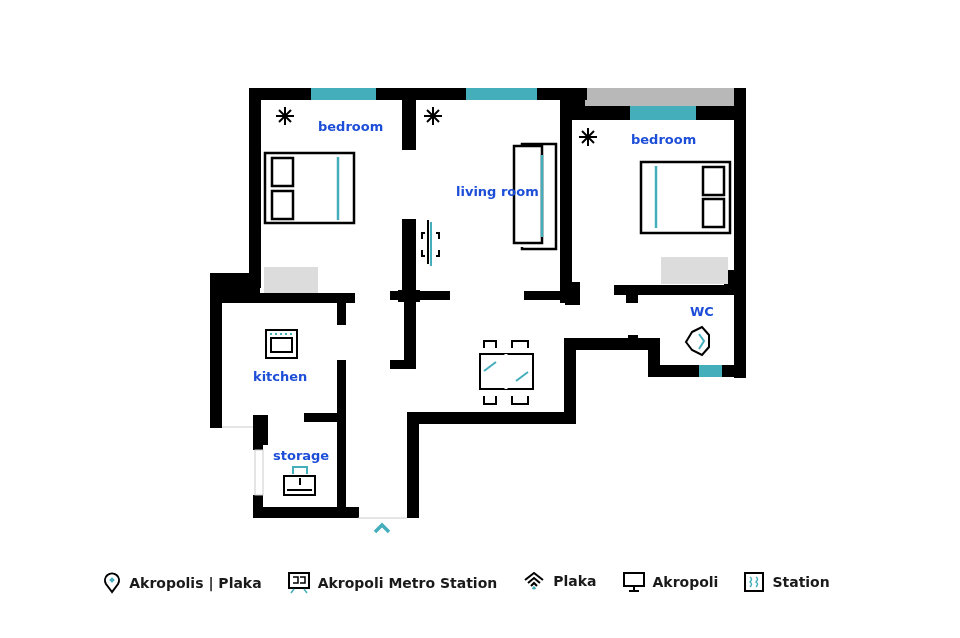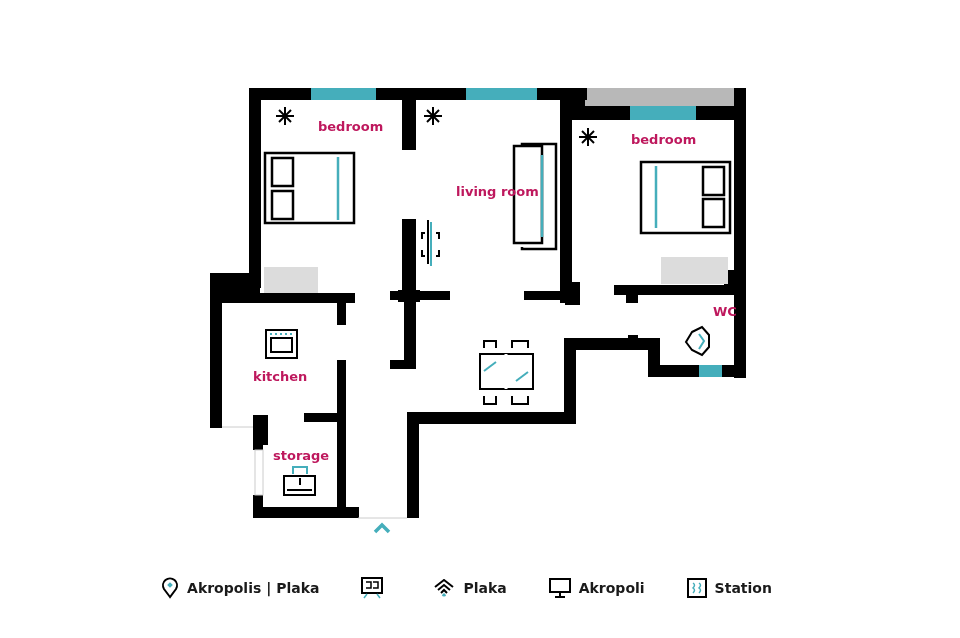--- a/index.html
+++ b/index.html
@@ -1,19 +1,19 @@
 <!DOCTYPE html>
 <html><head>
 <meta charset="utf-8">
 <style>
   html, body { margin:0; padding:0; background:#ffffff; }
   body { width:960px; height:638px; position:relative; overflow:hidden; font-family:"Liberation Sans", sans-serif; }
   #plan { position:absolute; left:0; top:0; }
-  .room-label { position:absolute; font-family:"DejaVu Sans", sans-serif; font-weight:bold; font-size:13px; color:#be185d; white-space:nowrap; }
-  .legend { position:absolute; left:0; top:572px; width:933px; height:32px; display:flex; align-items:center; justify-content:center; gap:16px; }
+  .room-label { position:absolute; font-family:"DejaVu Sans", sans-serif; font-weight:bold; font-size:13px; color:#1d4ed8; white-space:nowrap; }
+  .legend { position:absolute; left:0; top:572px; width:933px; height:32px; display:flex; align-items:flex-start; justify-content:center; gap:0; }
   .legend-item { display:flex; align-items:center; margin:0 13px; }
   .legend-item svg { margin-right:8px; }
   .legend-label { font-family:"DejaVu Sans", sans-serif; font-weight:bold; font-size:14px; color:#1a1a1a; white-space:nowrap; }
 </style>
 </head>
 <body>
 
 <svg id="plan" width="960" height="560" viewBox="0 0 960 560" xmlns="http://www.w3.org/2000/svg">
 
   <rect x="585" y="88" width="151" height="18" fill="#b8b8b8"></rect>
@@ -155,38 +155,39 @@
         <line x1="-6" y1="6" x2="6" y2="-6"></line>
     </g>
   </g>
 
   <polyline points="375,532 382,525 389,532" fill="none" stroke="#45aebb" stroke-width="3.5"></polyline>
 </svg>
 
 <div class="room-label" style="left:318px;top:119px;">bedroom</div>
 <div class="room-label" style="left:420px;top:184px;margin-left:36px;">living room</div>
 <div class="room-label" style="left:631px;top:132px;">bedroom</div>
-<div class="room-label" style="left:713px;top:304px;">WC</div>
+<div class="room-label" style="left:690px;top:304px;">WC</div>
 <div class="room-label" style="left:253px;top:369px;">kitchen</div>
 <div class="room-label" style="left:273px;top:448px;">storage</div>
 
 <div class="legend">
   <div class="legend-item">
     <svg width="18" height="22" viewBox="0 0 18 22">
         <path d="M9,20 L3,12 A7,7 0 1 1 15,12 Z" fill="none" stroke="#000" stroke-width="2"></path>
         <rect x="7" y="6" width="4" height="4" transform="rotate(45 9 8)" fill="#45aebb"></rect>
       </svg>
     <span class="legend-label">Akropolis | Plaka</span>
   </div>
   <div class="legend-item">
     <svg width="22" height="22" viewBox="0 0 22 22">
         <rect x="1" y="1" width="20" height="15" fill="none" stroke="#000" stroke-width="2"></rect>
         <path d="M5,5 L10,5 L10,11 L5,11 M12,5 L17,5 L17,11 L12,11" fill="none" stroke="#000" stroke-width="1.5"></path>
         <path d="M3,21 L6,17 M19,21 L16,17" stroke="#45aebb" stroke-width="1.5"></path>
       </svg>
+    <span class="legend-label">Akropoli Metro Station</span>
   </div>
   <div class="legend-item">
     <svg width="22" height="18" viewBox="0 0 22 18">
         <path d="M2,8 L11,1 L20,8 M5,11 L11,6 L17,11 M8,14 L11,11 L14,14" fill="none" stroke="#000" stroke-width="2"></path>
         <path d="M9.5,17 L11,15.5 L12.5,17" fill="none" stroke="#45aebb" stroke-width="2"></path>
       </svg>
     <span class="legend-label">Plaka</span>
   </div>
   <div class="legend-item">
     <svg width="22" height="20" viewBox="0 0 22 20">

